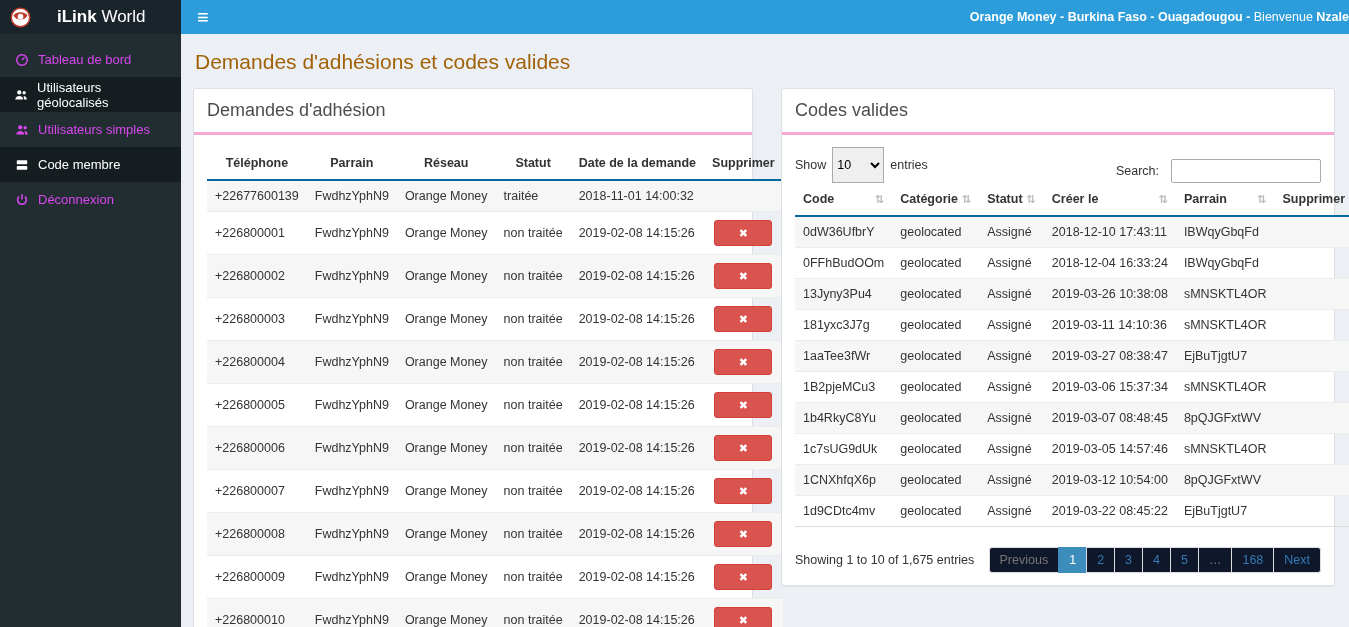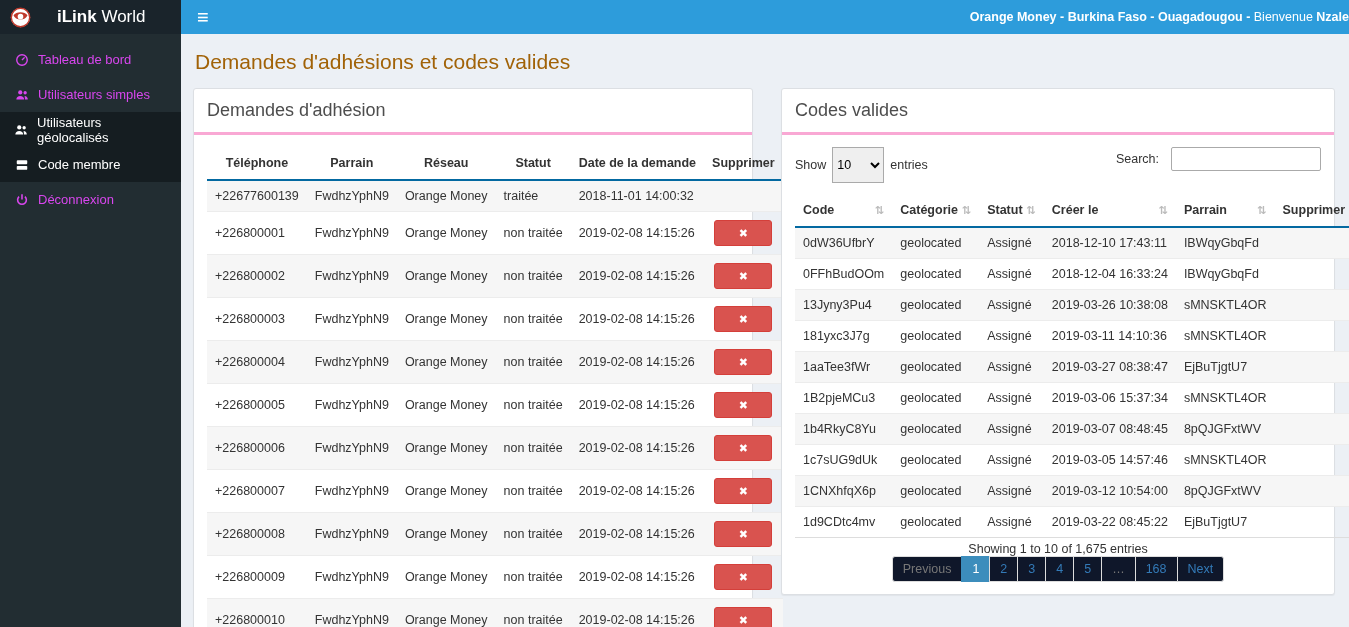--- a/index.html
+++ b/index.html
@@ -80,37 +80,37 @@
     align-items: center; justify-content: center;
     font-family: "Liberation Sans", "DejaVu Sans", sans-serif;
   }
   td.c { text-align: center; }
 
   
   .dt-th { display: flex; justify-content: space-between; align-items: center; gap: 4px; cursor: pointer; }
   .sort { color: #bbb; font-size: 11px; }
 
   .controls {
-    display: flex; justify-content: space-between; align-items: flex-start;
-    margin-bottom: 11px; font-size: 12.5px;
+    display: flex; justify-content: space-between; align-items: flex-end;
+    font-size: 12.5px;
   }
   .controls .grp { display: flex; align-items: center; gap: 6px; }
   select.page-len {
     width: 52px; height: 36px; border: 1px solid #aaa; font-size: 12.5px;
     font-family: "Liberation Sans", sans-serif;
   }
   input.search-box {
     width: 150px; height: 24px; border: 1px solid #aaa; border-radius: 2px;
     padding: 2px 6px; font-size: 12.5px; margin-left: 6px;
     font-family: "Liberation Sans", sans-serif;
   }
 
   .table-footer {
     display: flex; justify-content: space-between; align-items: center;
-    margin-top: 4px; font-size: 12.5px; flex-direction: column;
+    margin-top: 20px; font-size: 12.5px;
   }
   .pagination { display: flex; }
   .page {
     border: 1px solid #ddd; background: #0f172a; color: #337ab7;
     padding: 5px 10px; margin-left: -1px; cursor: pointer; font-size: 12.5px;
   }
   .page:first-child { border-radius: 3px 0 0 3px; margin-left: 0; }
   .page:last-child { border-radius: 0 3px 3px 0; }
   .page.disabled { color: #777; cursor: default; }
   .page.active { background: #3c8dbc; border-color: #3c8dbc; color: #fff; }
@@ -145,41 +145,41 @@
 <div class="sidebar">
   <div class="side-item">
     <span class="icn">
       <svg width="14" height="14" viewBox="0 0 16 16" fill="none" stroke="currentColor" stroke-width="1.6">
           <circle cx="8" cy="8" r="6"></circle>
           <path d="M8 8 L11 5"></path>
         </svg>
     </span>
     <span>Tableau de bord</span>
   </div>
+  <div class="side-item active">
+    <span class="icn">
+      <svg width="14" height="14" viewBox="0 0 16 16" fill="currentColor">
+          <circle cx="6" cy="5" r="2.4"></circle>
+          <path d="M1.5 13c0-2.6 2-4 4.5-4s4.5 1.4 4.5 4z"></path>
+          <circle cx="11.6" cy="5.4" r="1.9"></circle>
+          <path d="M11 9.2c2.1.2 3.6 1.5 3.6 3.8h-3.2z"></path>
+        </svg>
+    </span>
+    <span>Utilisateurs géolocalisés</span>
+  </div>
   <div class="side-item">
     <span class="icn">
       <svg width="14" height="14" viewBox="0 0 16 16" fill="currentColor">
           <circle cx="6" cy="5" r="2.4"></circle>
           <path d="M1.5 13c0-2.6 2-4 4.5-4s4.5 1.4 4.5 4z"></path>
           <circle cx="11.6" cy="5.4" r="1.9"></circle>
           <path d="M11 9.2c2.1.2 3.6 1.5 3.6 3.8h-3.2z"></path>
         </svg>
     </span>
     <span>Utilisateurs simples</span>
-  </div>
-  <div class="side-item active">
-    <span class="icn">
-      <svg width="14" height="14" viewBox="0 0 16 16" fill="currentColor">
-          <circle cx="6" cy="5" r="2.4"></circle>
-          <path d="M1.5 13c0-2.6 2-4 4.5-4s4.5 1.4 4.5 4z"></path>
-          <circle cx="11.6" cy="5.4" r="1.9"></circle>
-          <path d="M11 9.2c2.1.2 3.6 1.5 3.6 3.8h-3.2z"></path>
-        </svg>
-    </span>
-    <span>Utilisateurs géolocalisés</span>
   </div>
   <div class="side-item active">
     <span class="icn">
       <svg width="14" height="14" viewBox="0 0 16 16" fill="currentColor">
           <rect x="2" y="2.5" width="12" height="4.5" rx="1"></rect>
           <rect x="2" y="9" width="12" height="4.5" rx="1"></rect>
         </svg>
     </span>
     <span>Code membre</span>
   </div>

